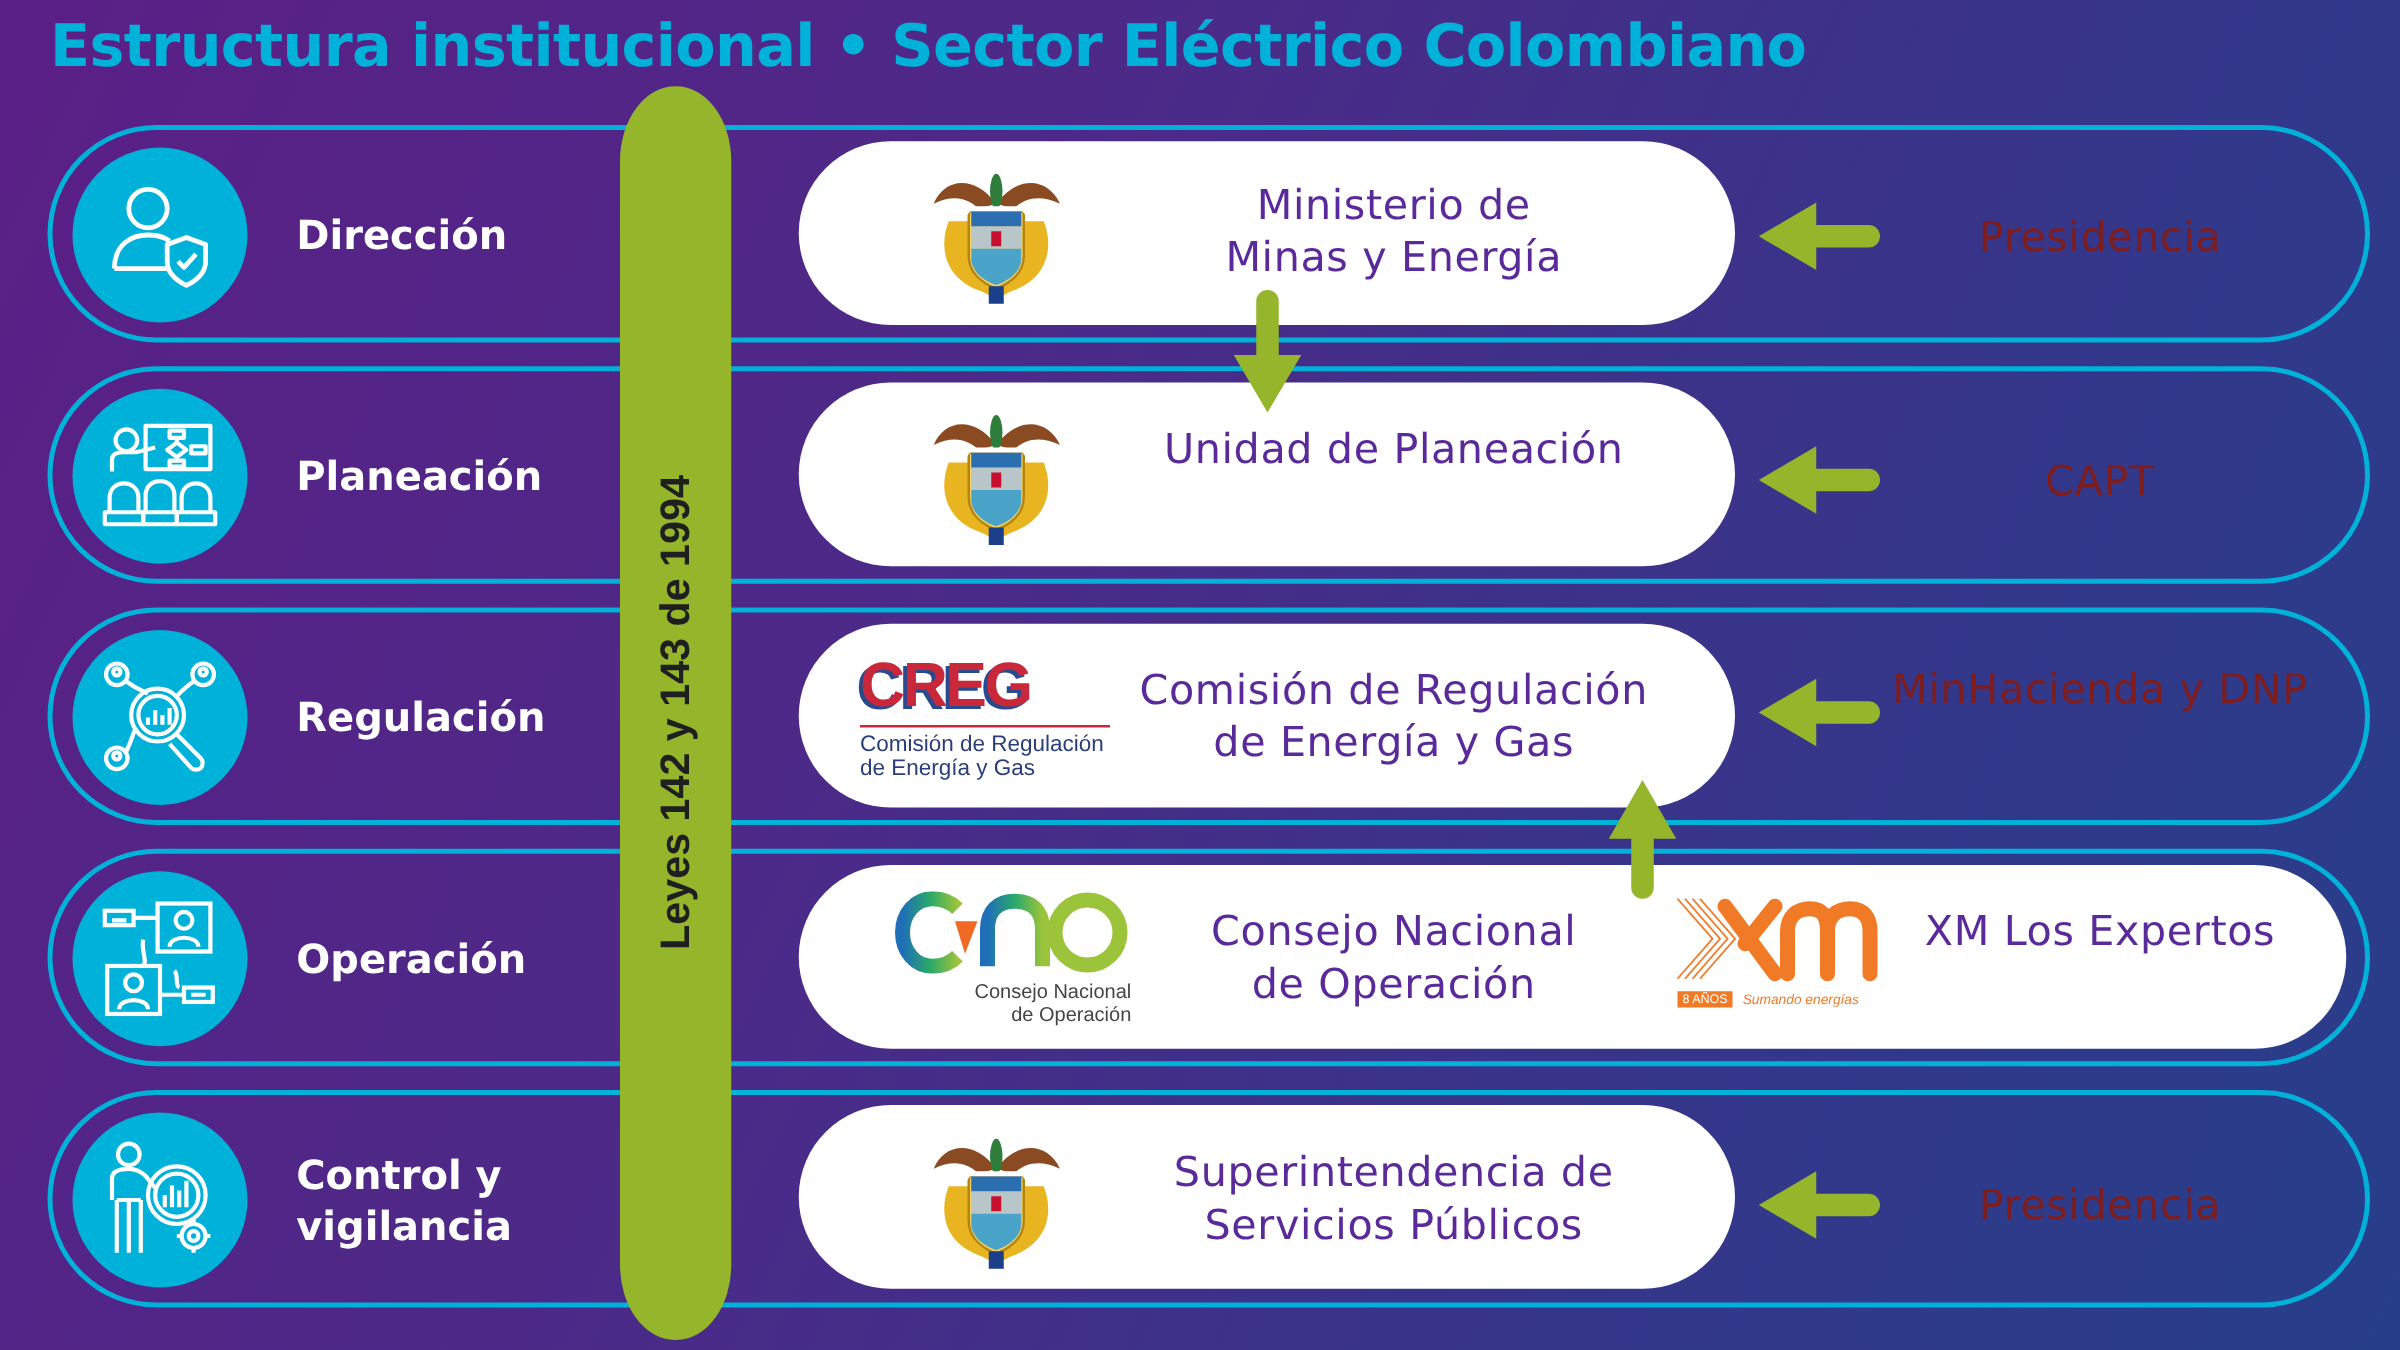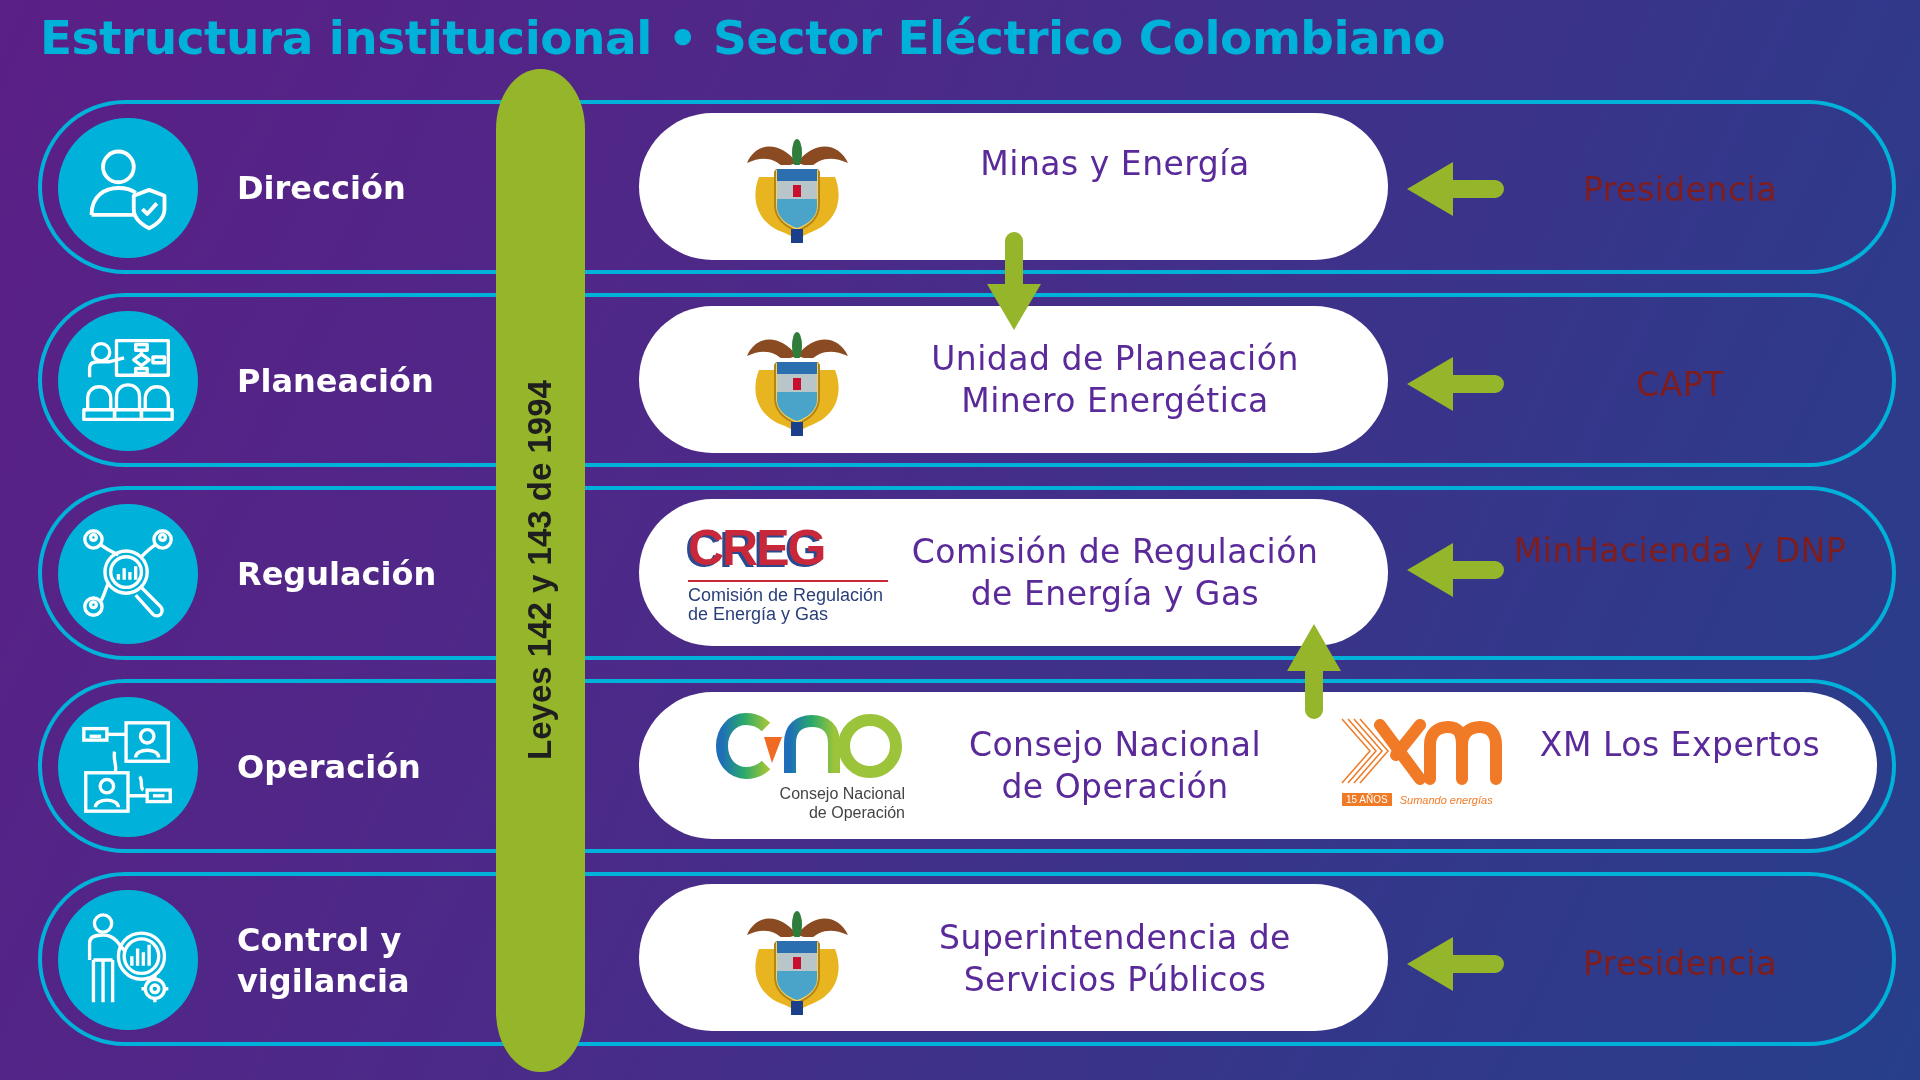--- a/index.html
+++ b/index.html
@@ -160,25 +160,25 @@
   <path d="M30 36 H74 V72 C74 86 62 94 52 98 C42 94 30 86 30 72 Z" fill="#f3d35b" stroke="#b58416" stroke-width="2"></path>
   <rect x="32" y="48" width="40" height="18" fill="#b9c6c9"></rect>
   <path d="M48 52 h8 v12 h-8z" fill="#c8102e"></path>
   <path d="M32 66 H72 V74 C72 84 62 92 52 95 C42 92 32 84 32 74 Z" fill="#4aa3c8"></path>
   <rect x="32" y="36" width="40" height="12" fill="#2c6fb0"></rect>
   <rect x="46" y="96" width="12" height="14" fill="#1b3f8a"></rect>
   <path d="M24 42 L30 34 L74 34 L80 42" fill="none" stroke="#fff" stroke-width="4"></path>
 </svg>
 
 <div class="pill-text" style="left:880px;top:143px;width:470px;">
+  <div>Ministerio de</div>
   <div>Minas y Energía</div>
 </div>
 <div class="pill-text" style="left:880px;top:338px;width:470px;">
   <div>Unidad de Planeación</div>
-  <div>Minero Energética</div>
 </div>
 
 <div class="logo" style="left:688px;top:522px;width:200px;text-align:left;">
   <div style="font-family:'Liberation Sans',sans-serif;font-weight:bold;font-size:50px;line-height:52px;color:#c9283a;letter-spacing:-2px;text-shadow:-3px 2px 0 #2a4a8f;">CREG</div>
   <div style="height:2px;background:#c9283a;margin:6px 0 4px;"></div>
   <div class="logo-small" style="color:#2a3f7a;">Comisión de Regulación</div>
   <div class="logo-small" style="color:#2a3f7a;">de Energía y Gas</div>
 </div>
 <div class="pill-text" style="left:900px;top:531px;width:430px;">
   <div>Comisión de Regulación</div>
@@ -212,21 +212,21 @@
     <path d="M2 4 L30 36 L2 68"></path>
       <path d="M8 4 L36 36 L8 68"></path>
       <path d="M14 4 L42 36 L14 68"></path>
       <path d="M20 4 L48 36 L20 68"></path>
   </g>
   <path d="M40 10 L80 64" stroke="#f07a26" stroke-width="12" stroke-linecap="round"></path>
   <path d="M80 10 L56 40" stroke="#f07a26" stroke-width="12" stroke-linecap="round"></path>
   <path d="M90 64 V30 C90 18 98 12 108 12 C118 12 122 18 122 30 V64 M122 30 C122 18 130 12 140 12 C150 12 156 18 156 30 V64" fill="none" stroke="#f07a26" stroke-width="12" stroke-linecap="round"></path>
 </svg>
 <div class="logo" style="left:1342px;top:793px;display:flex;align-items:center;gap:8px;">
-  <span style="background:#f07a26;color:#fff;font-family:'Liberation Sans',sans-serif;font-size:10px;padding:1px 4px;">15 AÑOS</span>
+  <span style="background:#f07a26;color:#fff;font-family:'Liberation Sans',sans-serif;font-size:10px;padding:1px 4px;">8 AÑOS</span>
   <span style="color:#f07a26;font-family:'Liberation Sans',sans-serif;font-size:11px;font-style:italic;">Sumando energías</span>
 </div>
 <div class="pill-text" style="left:1520px;top:724px;width:320px;">
   <div>XM Los Expertos</div>
 </div>
 
 <div class="pill-text" style="left:880px;top:917px;width:470px;">
   <div>Superintendencia de</div>
   <div>Servicios Públicos</div>
 </div>

